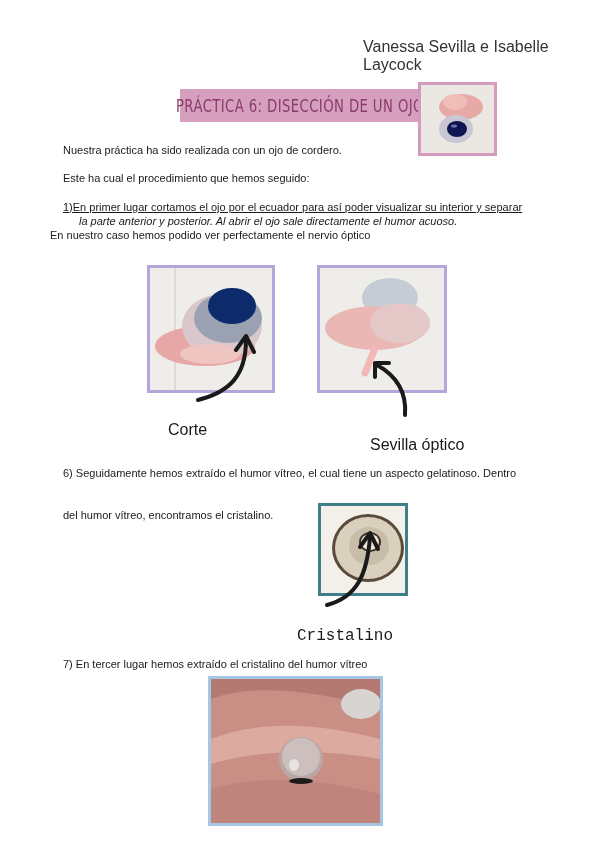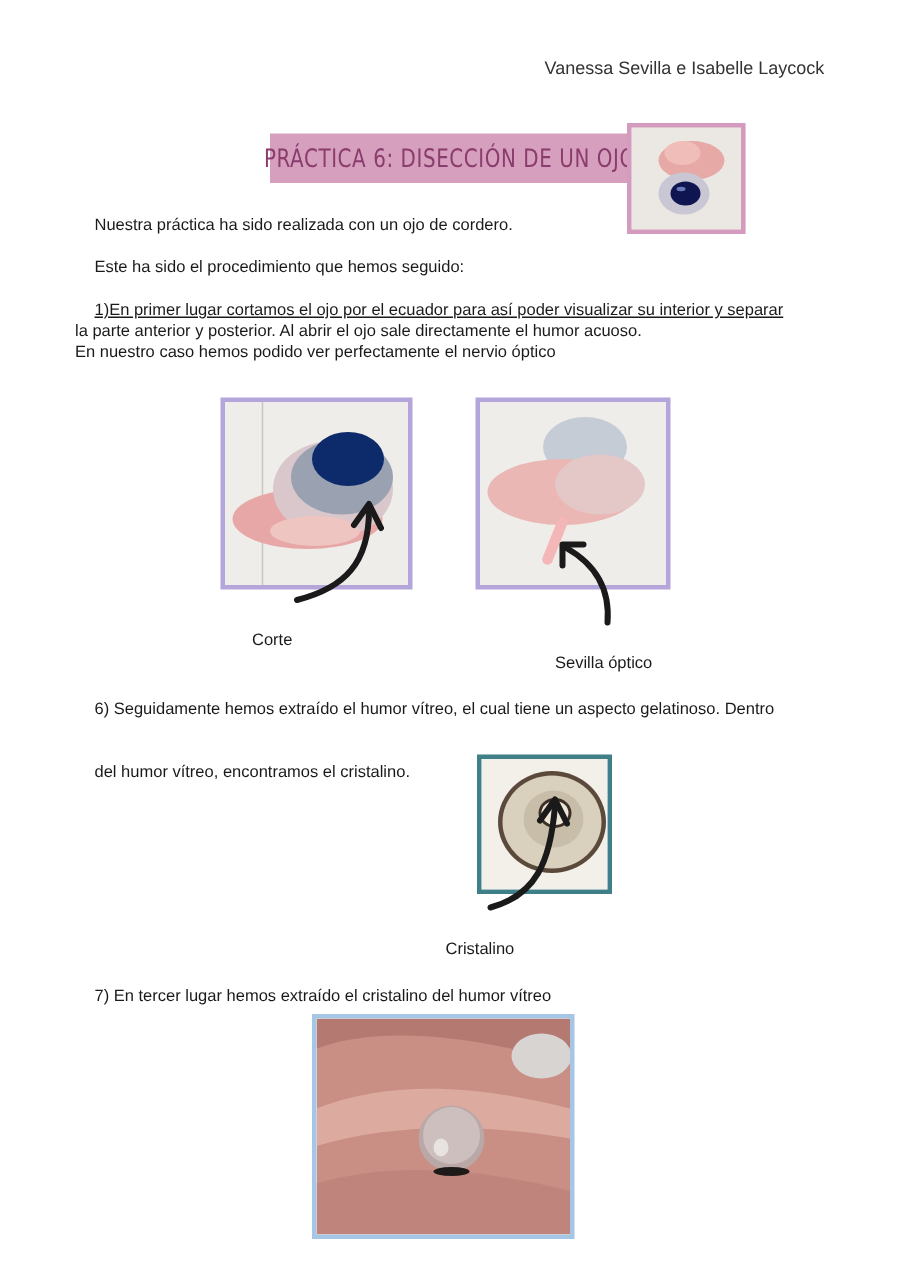--- a/index.html
+++ b/index.html
@@ -1,32 +1,32 @@
 <!DOCTYPE html>
 <html><head>
 <meta charset="utf-8">
 <style>
   html, body { margin: 0; padding: 0; background: #ffffff; }
   body { width: 600px; height: 848px; position: relative; overflow: hidden;
          font-family: "Liberation Sans", sans-serif; color: #111; }
   .abs { position: absolute; }
   .txt { font-size: 11px; line-height: 14px; color: #1a1a1a; white-space: nowrap; text-align: center; }
-  .authors { left: 363px; top: 38px; font-size: 12px; color: #333; }
+  .authors { left: 363px; top: 38px; font-size: 16px; color: #333; }
   .title-banner { left: 180px; top: 89px; width: 240px; height: 33px; background: #d69fbe;
                   display: flex; align-items: center; justify-content: center; }
   .title-text { font-family: "DejaVu Sans", sans-serif; font-size: 17px; letter-spacing: 0.5px;
                 color: #8a3c6c; transform: scaleX(0.78); transform-origin: center;
                 white-space: nowrap; font-weight: normal; }
   .frame { box-sizing: border-box; overflow: hidden; }
   .frame-pink { border: 3px solid #d49bbf; }
   .frame-lilac { border: 3px solid #b4a6da; }
   .frame-teal { border: 3px solid #3f7f88; }
   .frame-blue { border: 3px solid #a6c6e6; }
   svg { display: block; }
-  .caption { font-size: 11px; color: #1a1a1a; }
+  .caption { font-size: 16px; color: #1a1a1a; }
 </style>
 </head>
 <body>
 
 <div class="abs authors">Vanessa Sevilla e Isabelle Laycock</div>
 
 <div class="abs title-banner">
   <span class="title-text">PRÁCTICA 6: DISECCIÓN DE UN OJO</span>
 </div>
 
@@ -35,24 +35,24 @@
     <rect width="73" height="68" fill="#ebe8e3"></rect>
     <ellipse cx="40" cy="22" rx="22" ry="13" fill="#e6a9a6"></ellipse>
     <ellipse cx="34" cy="17" rx="12" ry="8" fill="#f0bdb8"></ellipse>
     <ellipse cx="35" cy="44" rx="17" ry="14" fill="#c9c7d4"></ellipse>
     <ellipse cx="36" cy="44" rx="10" ry="8" fill="#0f1550"></ellipse>
     <ellipse cx="33" cy="41" rx="3" ry="1.5" fill="#6a7ab8"></ellipse>
   </svg>
 </div>
 
 <div class="abs txt" style="left:63px; top:143px;">Nuestra práctica ha sido realizada con un ojo de cordero.</div>
-<div class="abs txt" style="left:63px; top:171px;">Este ha sido el procedimiento que hemos seguido:</div>
+<div class="abs txt" style="left:63px; top:171px;">Este ha cual el procedimiento que hemos seguido:</div>
 
 <div class="abs txt" style="left:63px; top:200px;text-decoration:underline;">1)En primer lugar cortamos el ojo por el ecuador para así poder visualizar su interior y separar</div>
-<div class="abs txt" style="left:50px; top:214px;">la parte anterior y posterior. Al abrir el ojo sale directamente el humor acuoso.</div>
+<div class="abs txt" style="left:79px; top:214px;font-style:italic;">la parte anterior y posterior. Al abrir el ojo sale directamente el humor acuoso.</div>
 <div class="abs txt" style="left:50px; top:228px;">En nuestro caso hemos podido ver perfectamente el nervio óptico</div>
 
 <div class="abs frame frame-lilac" style="left:147px; top:265px; width:128px; height:128px;">
   <svg width="122" height="122" viewBox="0 0 122 122">
     <rect width="122" height="122" fill="#efedea"></rect>
     <line x1="25" y1="0" x2="25" y2="122" stroke="#c9c6c2" stroke-width="1"></line>
     <ellipse cx="55" cy="78" rx="50" ry="20" fill="#e7a7a6"></ellipse>
     <ellipse cx="72" cy="58" rx="40" ry="32" fill="#d9c7cc"></ellipse>
     <ellipse cx="78" cy="50" rx="34" ry="25" fill="#9aa2b2"></ellipse>
     <ellipse cx="82" cy="38" rx="24" ry="18" fill="#0d2a6a"></ellipse>
@@ -90,21 +90,21 @@
     <ellipse cx="47" cy="42" rx="33" ry="31" fill="#d9d0bd"></ellipse>
     <ellipse cx="48" cy="40" rx="20" ry="19" fill="#c8bda8"></ellipse>
     <ellipse cx="49" cy="36" rx="11" ry="10" fill="#3c2f26"></ellipse>
     <ellipse cx="49" cy="36" rx="9" ry="8" fill="#ede6d8"></ellipse>
   </svg>
 </div>
 <svg class="abs" style="left:322px; top:525px;" width="60" height="85" viewBox="0 0 60 85">
   <path d="M5 80 C 35 72, 45 50, 48 12" stroke="#1a1a1a" stroke-width="4" fill="none" stroke-linecap="round"></path>
   <path d="M38 22 L48 8 L56 24" stroke="#1a1a1a" stroke-width="4" fill="none" stroke-linecap="round" stroke-linejoin="round"></path>
 </svg>
-<div class="abs caption" style="left:297px; top:627px;">Cristalino</div>
+<div class="abs caption" style="left:297px; top:627px;font-family:Liberation Mono, monospace;">Cristalino</div>
 
 <div class="abs txt" style="left:63px; top:657px;">7) En tercer lugar hemos extraído el cristalino del humor vítreo</div>
 
 <div class="abs frame frame-blue" style="left:208px; top:676px; width:175px; height:150px;">
   <svg width="169" height="144" viewBox="0 0 169 144">
     <rect width="169" height="144" fill="#c98e84"></rect>
     <path d="M0 20 C 40 5, 100 10, 169 30 L169 0 L0 0 Z" fill="#b47a72"></path>
     <path d="M0 60 C 50 40, 110 45, 169 60 L169 80 C 110 70, 50 70, 0 85 Z" fill="#ddaaa0"></path>
     <path d="M0 110 C 50 95, 110 100, 169 115 L169 144 L0 144 Z" fill="#bf857c"></path>
     <ellipse cx="150" cy="25" rx="20" ry="15" fill="#d8d4d2"></ellipse>

